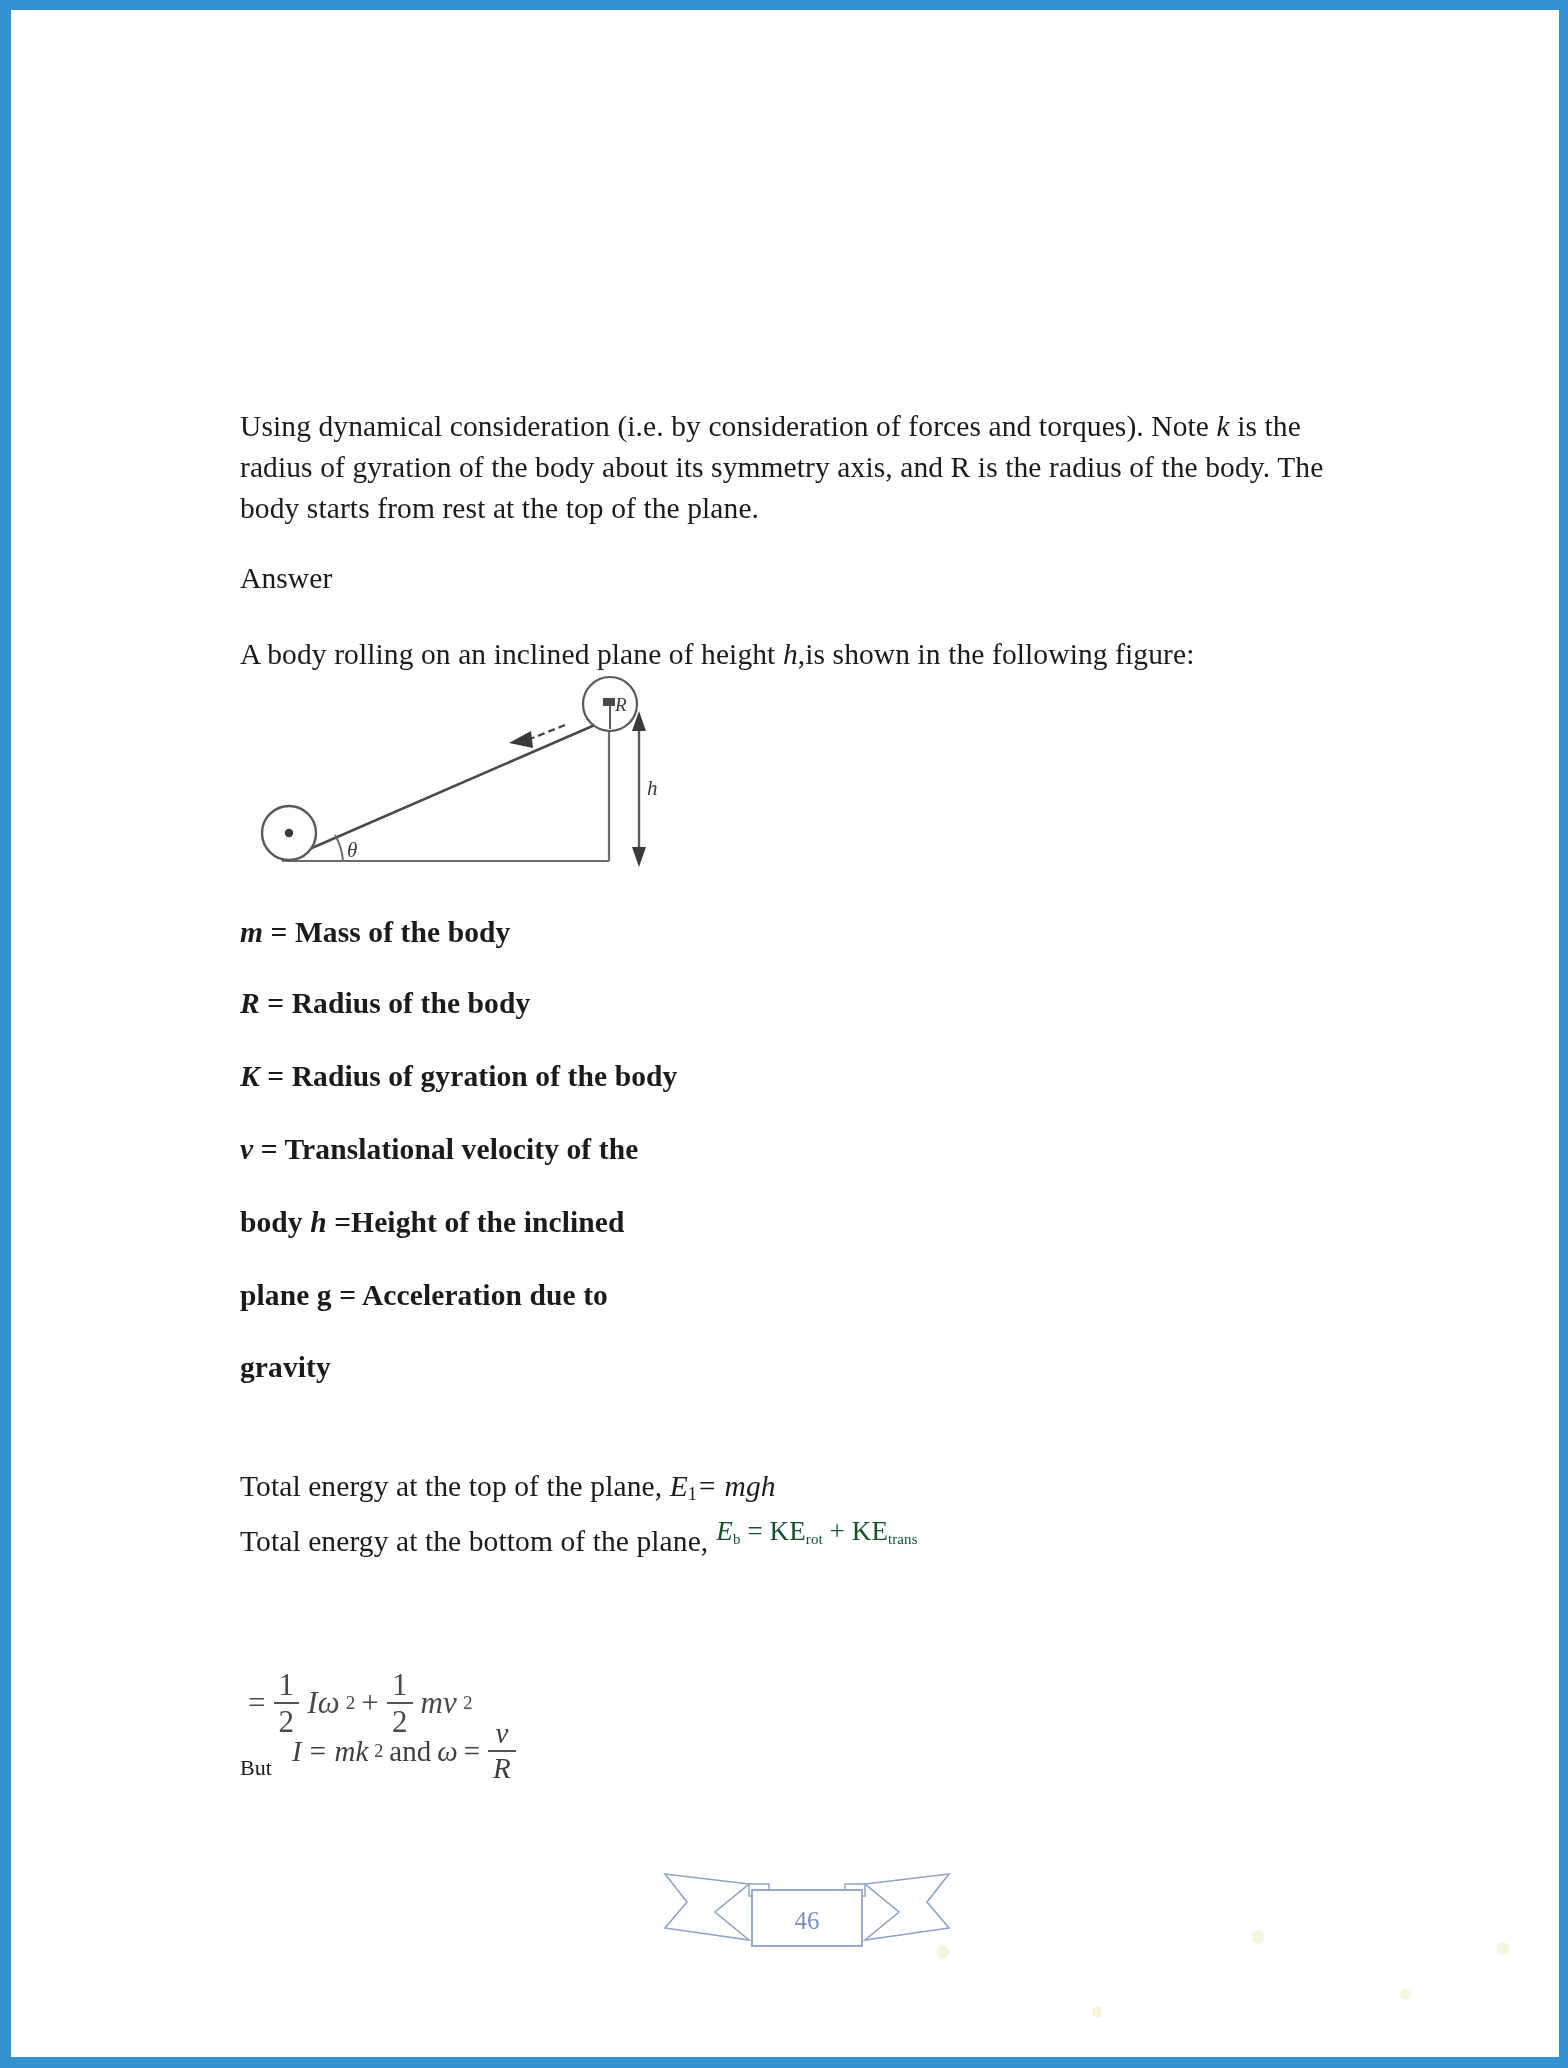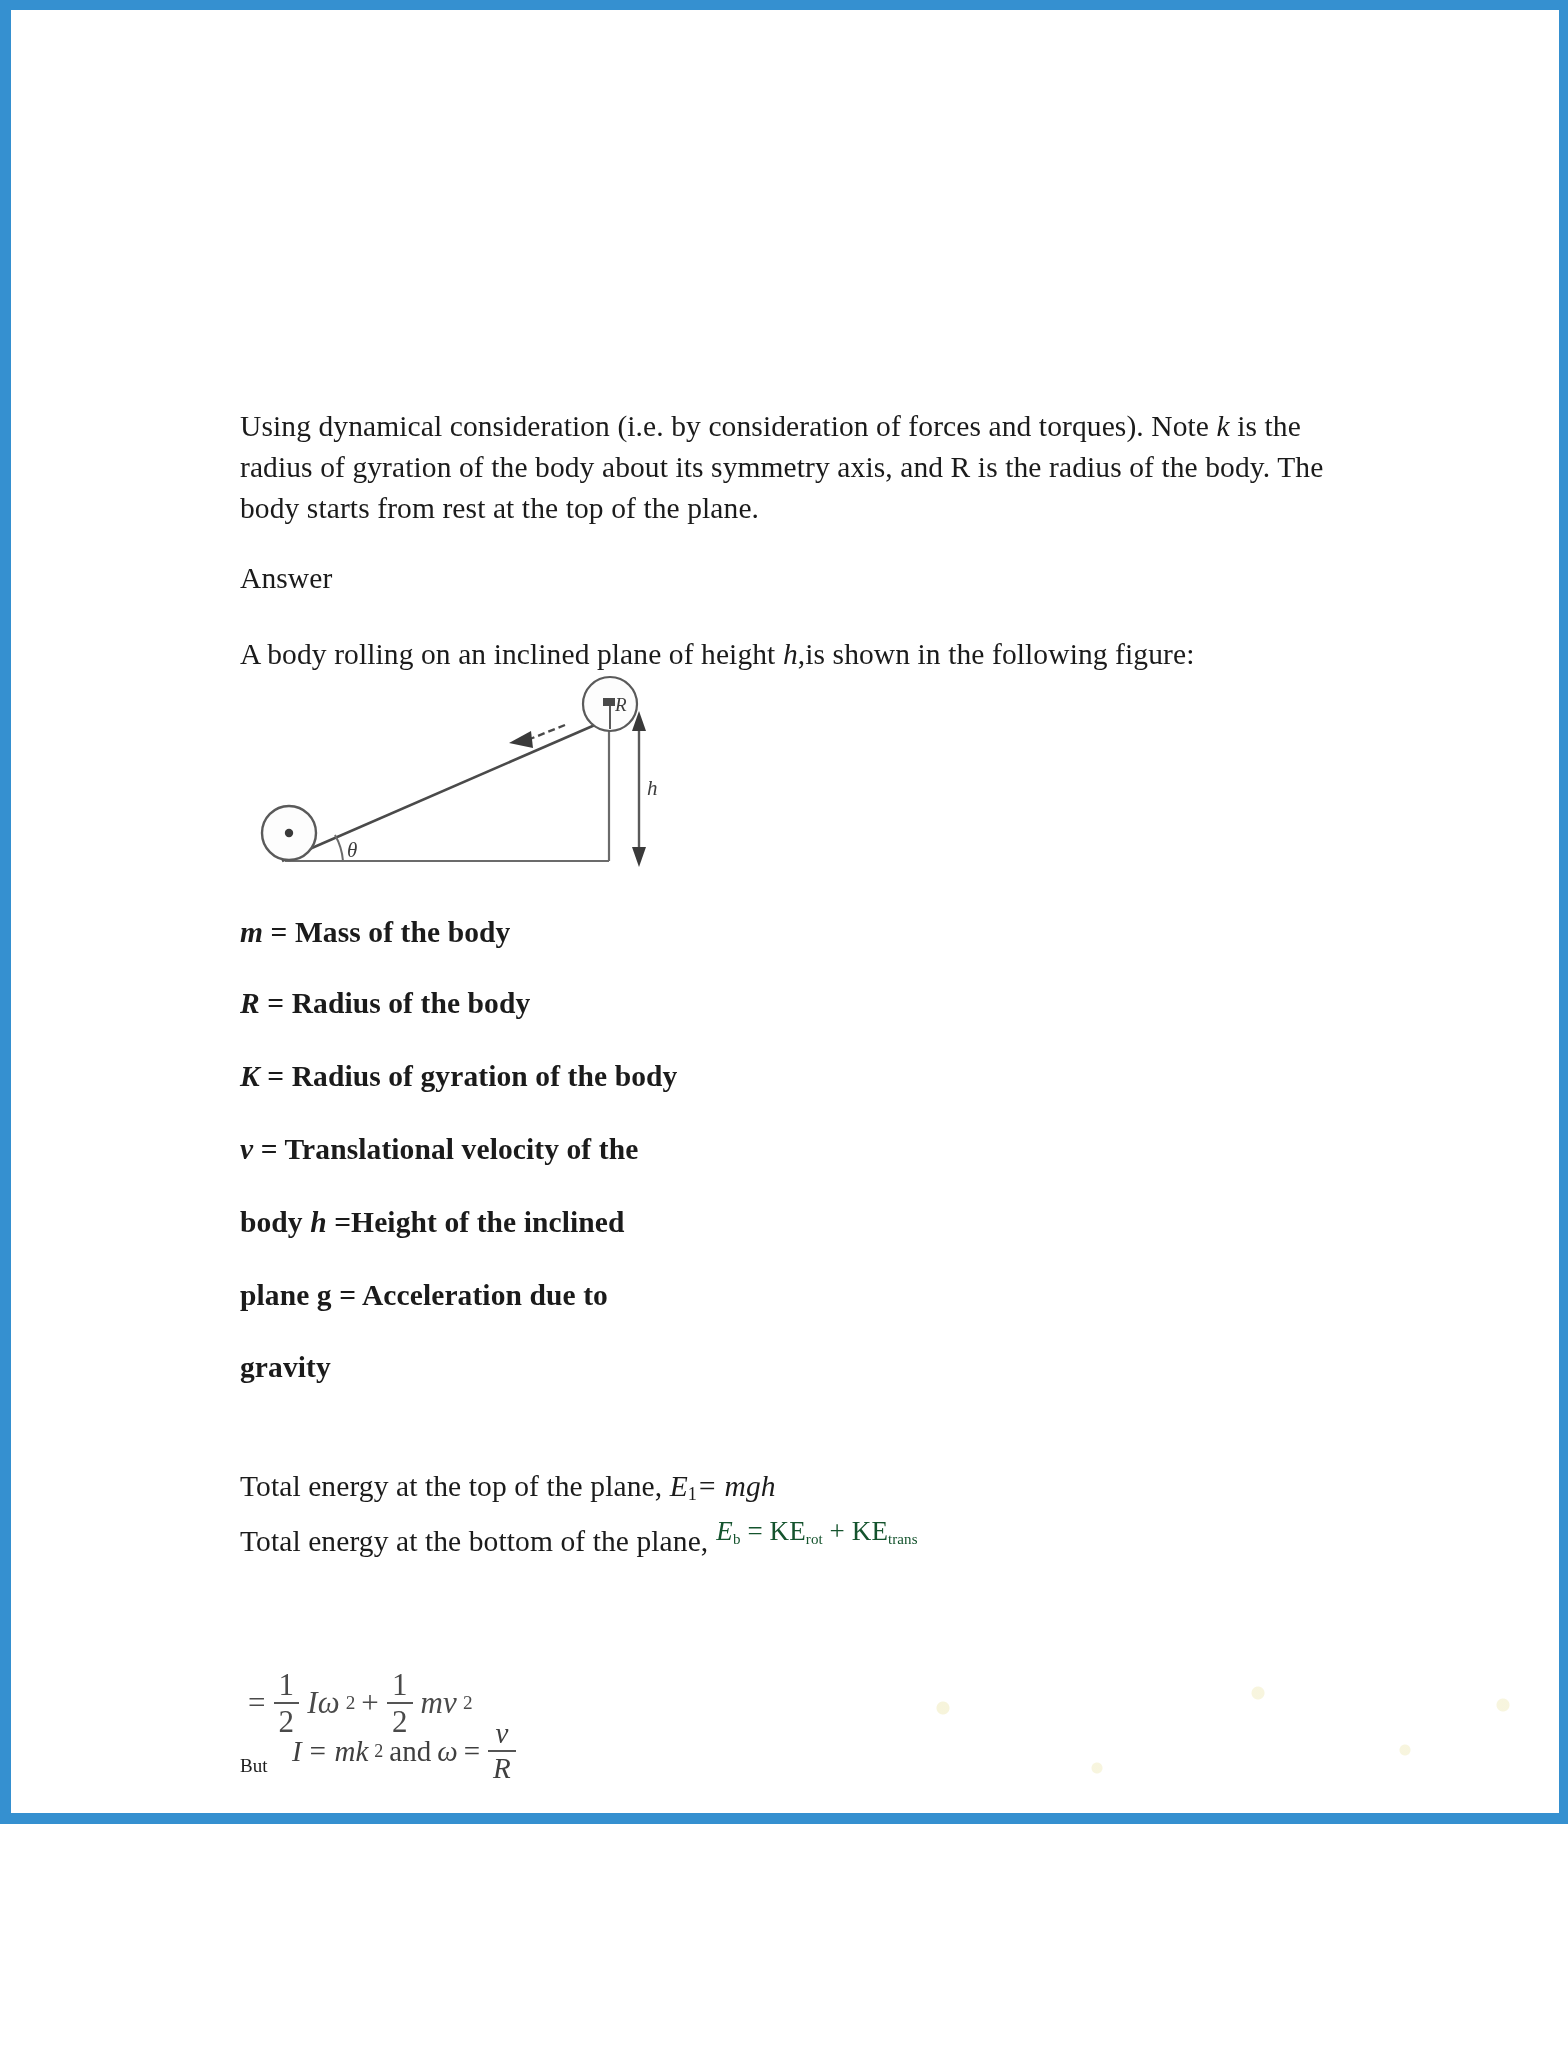--- a/index.html
+++ b/index.html
@@ -12,21 +12,21 @@
     height: 2068px;
     background: #ffffff;
     font-family: "Liberation Serif", "DejaVu Serif", serif;
     overflow: hidden;
   }
 
   
   #page-frame {
     position: relative;
     width: 1568px;
-    height: 1824px;
+    height: 2068px;
     background: #3590d0;
     padding: 10px 9px 11px 11px;
   }
   #page-sheet {
     position: relative;
     width: 100%;
     height: 100%;
     background: #ffffff;
     overflow: hidden;
   }
@@ -109,21 +109,21 @@
     font-size: 31px;
     white-space: nowrap;
   }
   .eq-but {
     color: #3f3f3f;
     font-size: 29px;
     white-space: nowrap;
   }
 
   .but-wrap { position: relative; height: 86px; }
-  .but-word { position: absolute; left: 0; top: 40px; font-size: 19px; color: #1b1b1b; }
+  .but-word { position: absolute; left: 0; top: 40px; font-size: 22px; color: #1b1b1b; }
   .but-eq { position: absolute; left: 50px; top: 6px; }
 
   
   #figure {
     position: absolute;
     left: 236px;
     top: 663px;
     width: 430px;
     height: 215px;
   }

